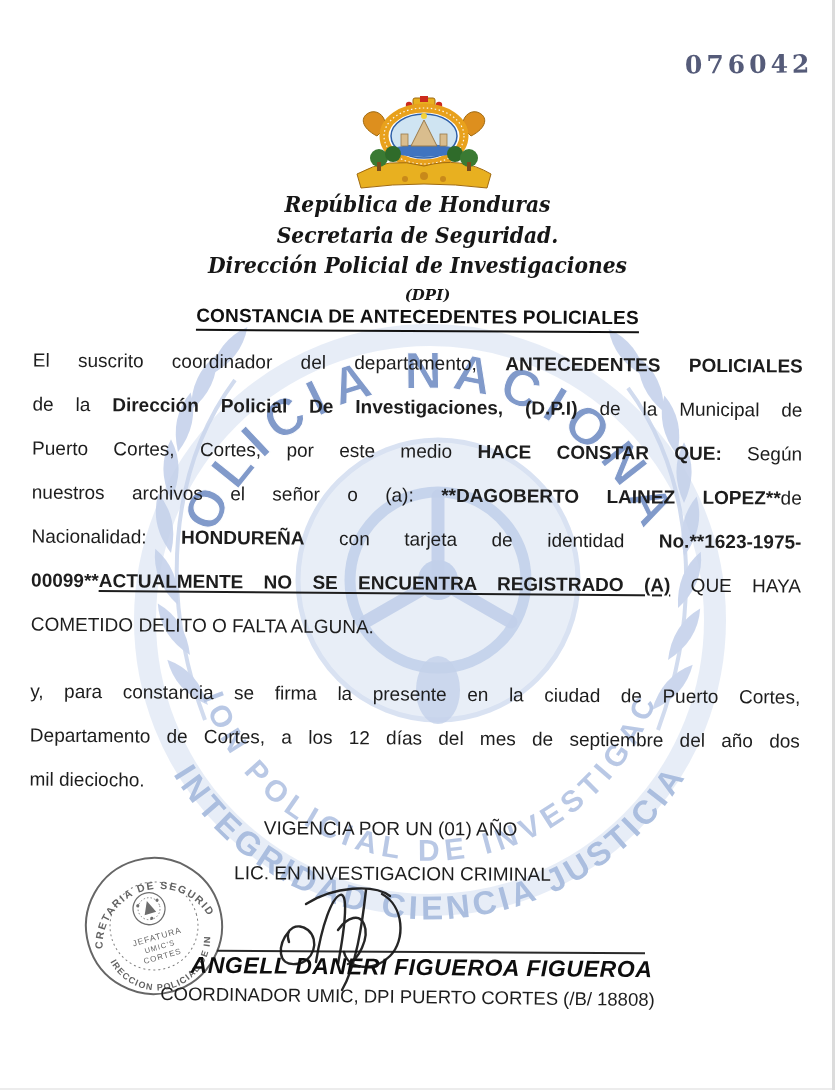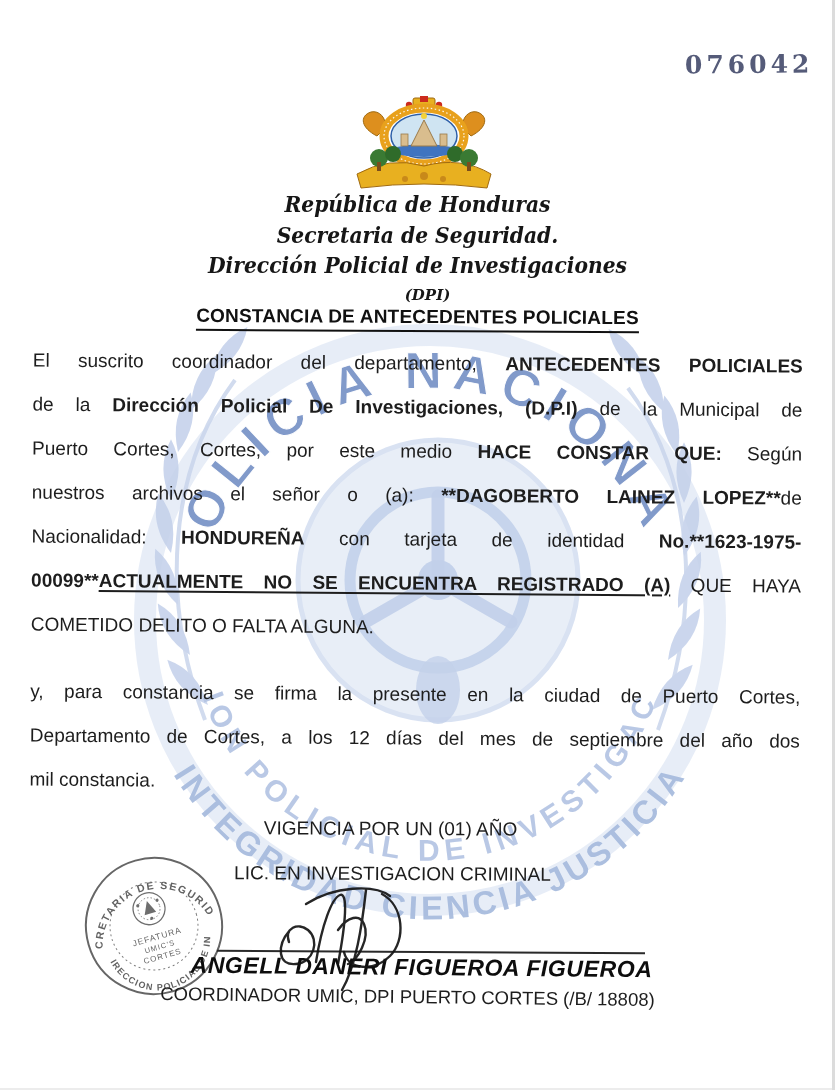--- a/index.html
+++ b/index.html
@@ -165,21 +165,21 @@
         <div class="pline"><span>de la </span><span class="b">Dirección Policial De Investigaciones, (D.P.I)</span><span> de la Municipal de</span></div>
         <div class="pline"><span>Puerto Cortes, Cortes, por este medio </span><span class="b">HACE CONSTAR QUE:</span><span> Según</span></div>
         <div class="pline"><span>nuestros archivos el señor o (a): </span><span class="b">**DAGOBERTO LAINEZ LOPEZ**</span><span>de</span></div>
         <div class="pline"><span>Nacionalidad: </span><span class="b">HONDUREÑA</span><span> con tarjeta de identidad </span><span class="b">No.**1623-1975-</span></div>
         <div class="pline"><span class="b">00099**</span><span class="b u">ACTUALMENTE NO SE ENCUENTRA REGISTRADO (A)</span><span> QUE HAYA</span></div>
         <div class="pline lastline"><span>COMETIDO DELITO O FALTA ALGUNA.</span></div>
       </div>
       <div class="para">
         <div class="pline"><span>y, para constancia se firma la presente en la ciudad de Puerto Cortes,</span></div>
         <div class="pline"><span>Departamento de Cortes, a los 12 días del mes de septiembre del año dos</span></div>
-        <div class="pline lastline"><span>mil constancia.</span></div>
+        <div class="pline lastline"><span>mil dieciocho.</span></div>
       </div>
     </div>
 
   <div class="abs vigencia z2">VIGENCIA POR UN (01) AÑO</div>
   <div class="abs lic z2">LIC. EN INVESTIGACION CRIMINAL</div>
 
   <svg class="abs z1" style="left:78px;top:850px;transform:rotate(-16deg);opacity:.85" width="152" height="152" viewBox="0 0 152 152">
     <defs>
       <path id="st-top" d="M 20,86 A 57,57 0 0 1 132,86"></path>
       <path id="st-bot" d="M 24,98 A 53,53 0 0 0 128,98"></path>

